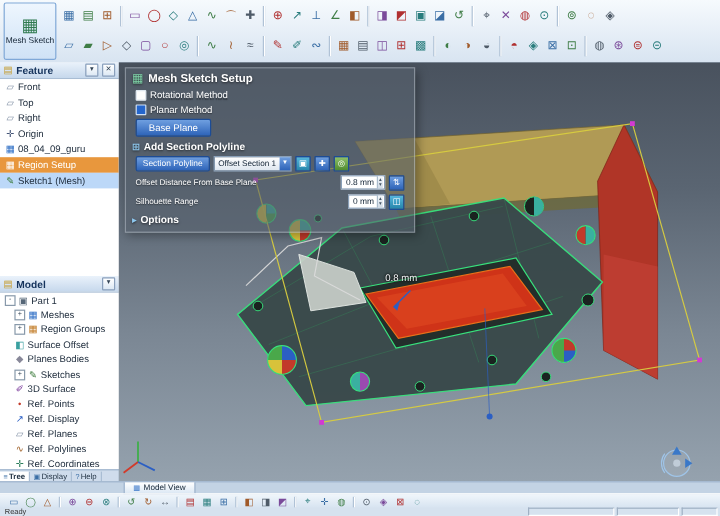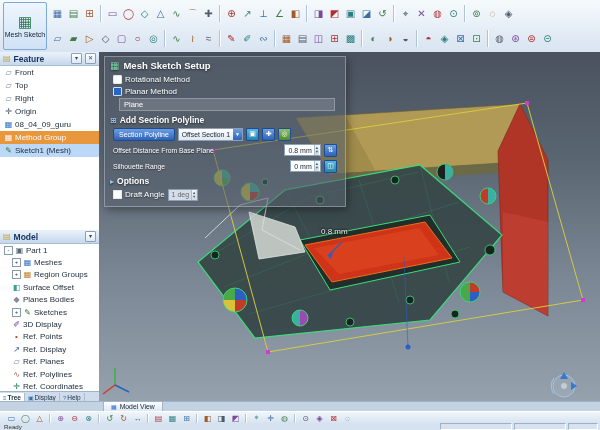--- a/index.html
+++ b/index.html
@@ -216,21 +216,21 @@
         <div class="trow" style="padding-left: 4px;">
           <span class="ticon" style="color: rgb(68, 85, 119);">✛</span>
           <span class="tlbl">Origin</span>
         </div>
         <div class="trow" style="padding-left: 4px;">
           <span class="ticon" style="color: rgb(43, 108, 196);">▦</span>
           <span class="tlbl">08_04_09_guru</span>
         </div>
         <div class="trow sel-orange" style="padding-left: 4px;">
           <span class="ticon" style="color: rgb(255, 255, 255);">▦</span>
-          <span class="tlbl">Method Group</span>
+          <span class="tlbl">Region Setup</span>
         </div>
         <div class="trow sel-blue" style="padding-left: 4px;">
           <span class="ticon" style="color: rgb(58, 122, 58);">✎</span>
           <span class="tlbl">Sketch1 (Mesh)</span>
         </div>
       </div>
     <div class="panel-hdr">
       <span class="hicon">▤</span>
       <span>Model</span>
       <span class="sp"></span>
@@ -260,21 +260,21 @@
           <span class="ticon" style="color: rgb(136, 136, 153);">◆</span>
           <span class="tlbl">Planes Bodies</span>
         </div>
         <div class="trow" style="padding-left: 12px;">
           <span class="exp">+</span>
           <span class="ticon" style="color: rgb(58, 122, 58);">✎</span>
           <span class="tlbl">Sketches</span>
         </div>
         <div class="trow" style="padding-left: 12px;">
           <span class="ticon" style="color: rgb(122, 58, 154);">✐</span>
-          <span class="tlbl">3D Display</span>
+          <span class="tlbl">3D Surface</span>
         </div>
         <div class="trow" style="padding-left: 12px;">
           <span class="ticon" style="color: rgb(194, 58, 42);">•</span>
           <span class="tlbl">Ref. Points</span>
         </div>
         <div class="trow" style="padding-left: 12px;">
           <span class="ticon" style="color: rgb(43, 95, 196);">↗</span>
           <span class="tlbl">Ref. Display</span>
         </div>
         <div class="trow" style="padding-left: 12px;">
@@ -415,21 +415,23 @@
         <span>Mesh Sketch Setup</span>
       </div>
       <div class="dlg-row">
         <span class="radio"></span>
         <span class="dlbl">Rotational Method</span>
       </div>
       <div class="dlg-row">
         <span class="radio sel"></span>
         <span class="dlbl">Planar Method</span>
       </div>
-      <div class="value-strip">Plane</div>
+      <div class="dlg-row">
+        <span class="blue-btn">Base Plane</span>
+      </div>
 
       <div class="sec-hdr">
         <span class="sec-icon">⊞</span>
         <span>Add Section Polyline</span>
       </div>
       <div class="dlg-row">
         <span class="blue-btn sm">Section Polyline</span>
         <span class="combo">
           <span>Offset Section 1</span>
           <span class="combo-arrow">▼</span>
@@ -459,31 +461,20 @@
               <span>▴</span>
               <span>▾</span>
             </span>
         </span>
         <span class="mini-btn c1">◫</span>
       </div>
 
       <div class="sec-hdr">
         <span class="sec-icon">▸</span>
         <span>Options</span>
-      </div>
-      <div class="dlg-row">
-        <span class="chk"></span>
-        <span class="dlbl">Draft Angle</span>
-        <span class="spin disabled">
-          <span>1 deg</span>
-          <span class="ud">
-              <span>▴</span>
-              <span>▾</span>
-            </span>
-        </span>
       </div>
     </div>
   </div>
 
   <div class="mv-strip">
     <div class="mv-tab">
       <span class="tg">▦</span>
       <span>Model View</span>
     </div>
   </div>

